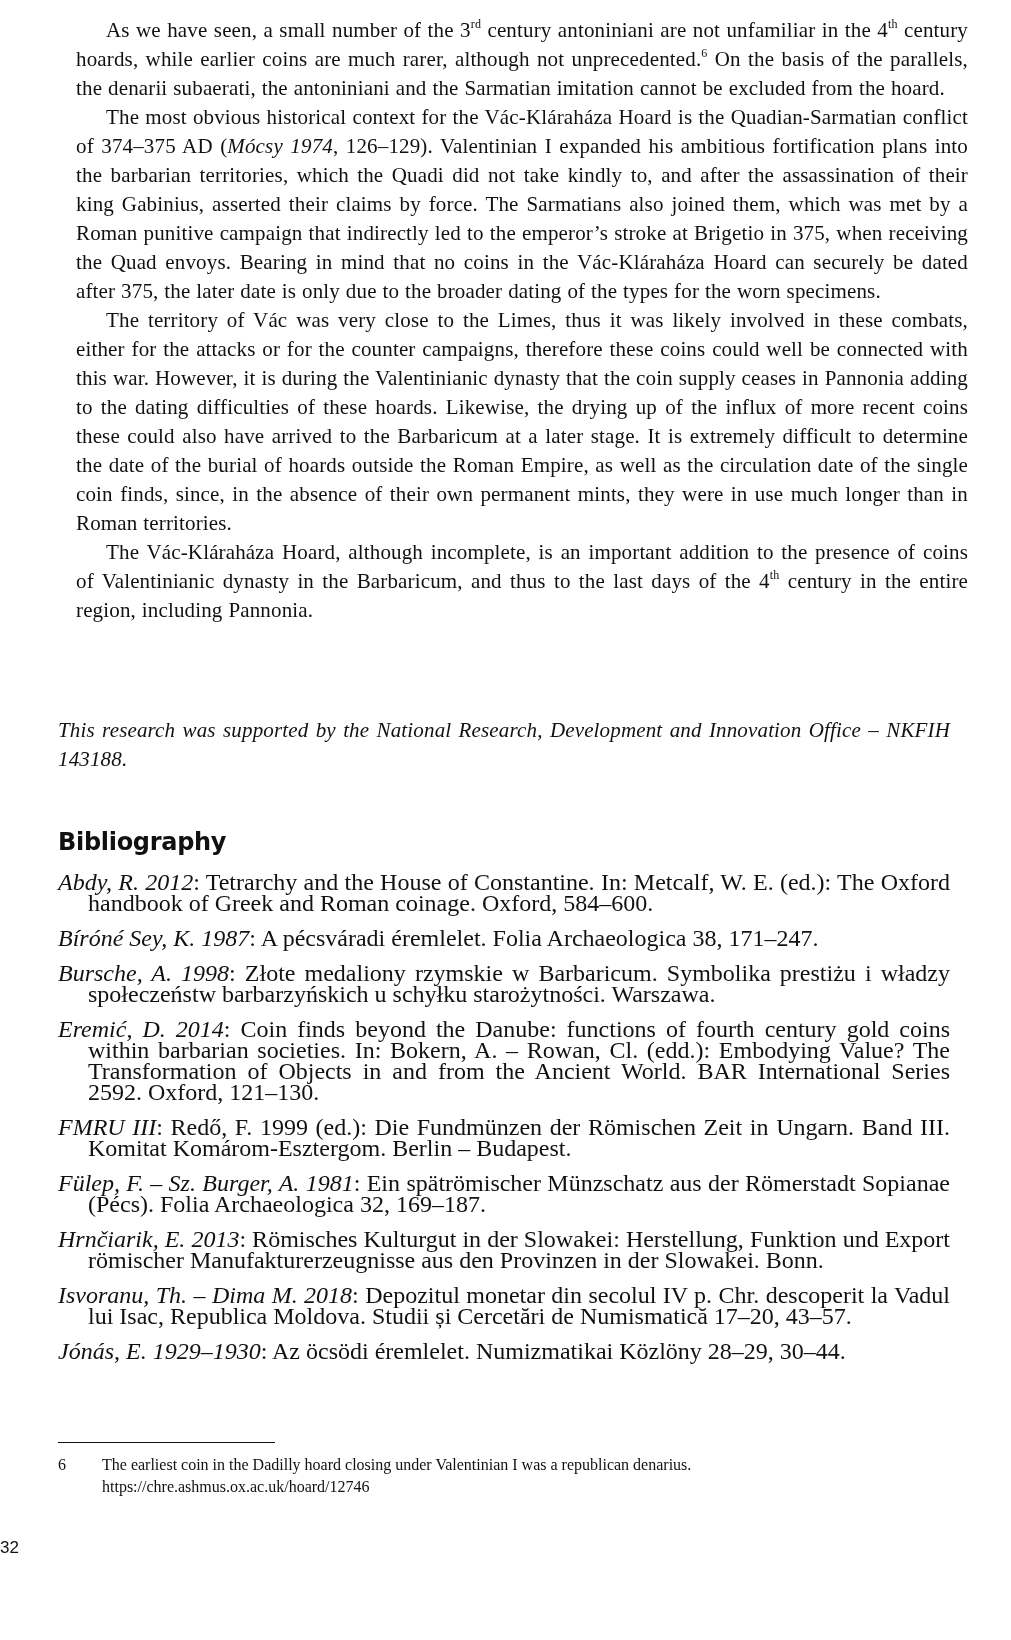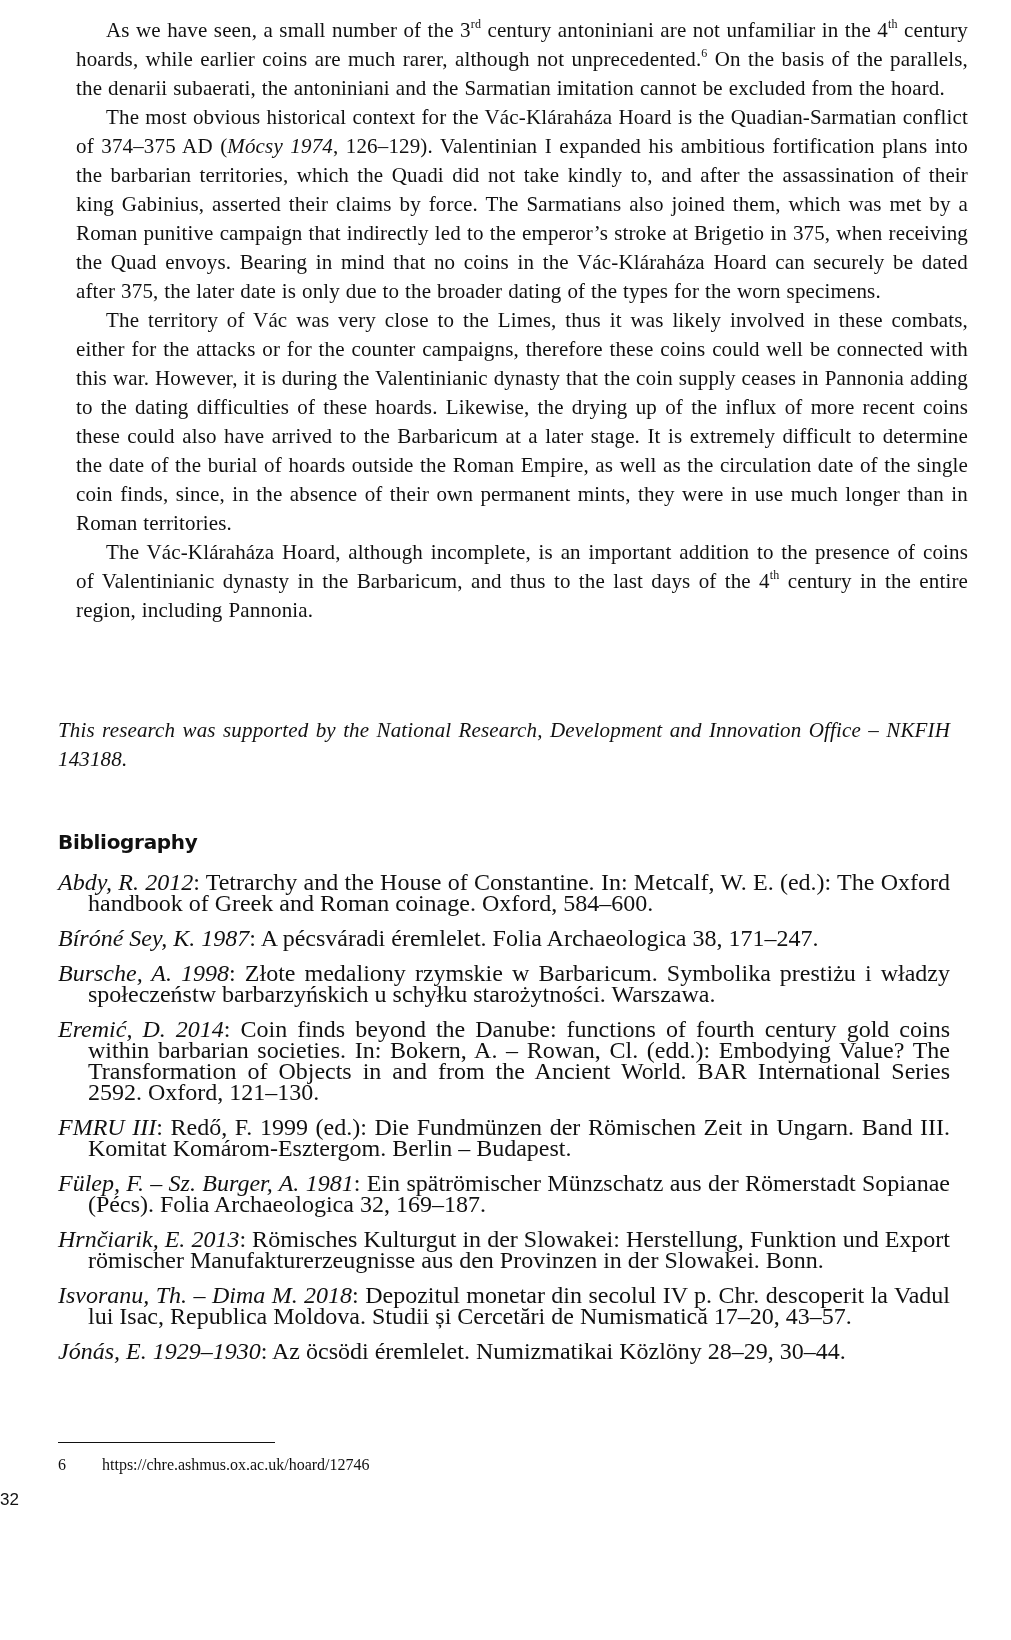--- a/index.html
+++ b/index.html
@@ -47,21 +47,21 @@
     margin: 0;
     letter-spacing: 0.15px;
   }
   .bib-heading {
     position: absolute;
     left: 58px;
     top: 824px;
     margin: 0;
     font-family: "DejaVu Sans", "Liberation Sans", sans-serif;
     font-weight: bold;
-    font-size: 20px;
+    font-size: 24px;
     line-height: 36px;
     color: #111111;
     letter-spacing: -0.3px;
   }
   .bib-list {
     position: absolute;
     left: 58px;
     top: 872px;
     width: 892px;
     margin: 0;
@@ -102,21 +102,21 @@
   }
   .fn-text {
     flex: 1;
   }
   .fn-text span {
     display: block;
   }
   .page-number {
     position: absolute;
     left: 0px;
-    top: 1489px;
+    top: 1537px;
     font-family: "Liberation Sans", "DejaVu Sans", sans-serif;
     font-size: 17px;
     line-height: 22px;
     color: #111111;
   }
 </style>
 </head>
 <body>
 
 <div class="body-text">
@@ -148,17 +148,18 @@
   <li class="bib-entry"><span class="bib-key">Hrnčiarik, E. 2013</span><span>: Römisches Kulturgut in der Slowakei: Herstellung, Funktion und Export römischer Manufakturerzeugnisse aus den Provinzen in der Slowakei. Bonn.</span></li>
   <li class="bib-entry"><span class="bib-key">Isvoranu, Th. – Dima M. 2018</span><span>: Depozitul monetar din secolul IV p. Chr. descoperit la Vadul lui Isac, Republica Moldova. Studii și Cercetări de Numismatică 17–20, 43–57.</span></li>
   <li class="bib-entry"><span class="bib-key">Jónás, E. 1929–1930</span><span>: Az öcsödi éremlelet. Numizmatikai Közlöny 28–29, 30–44.</span></li>
 </ul>
 
 <div class="footnote-rule"></div>
 
 <div class="footnote">
   <span class="fn-num">6</span>
   <div class="fn-text">
+    <span>The earliest coin in the Dadilly hoard closing under Valentinian I was a republican denarius.</span>
     <span>https://chre.ashmus.ox.ac.uk/hoard/12746</span>
   </div>
 </div>
 
 <div class="page-number">32</div>
 
 </body></html>

